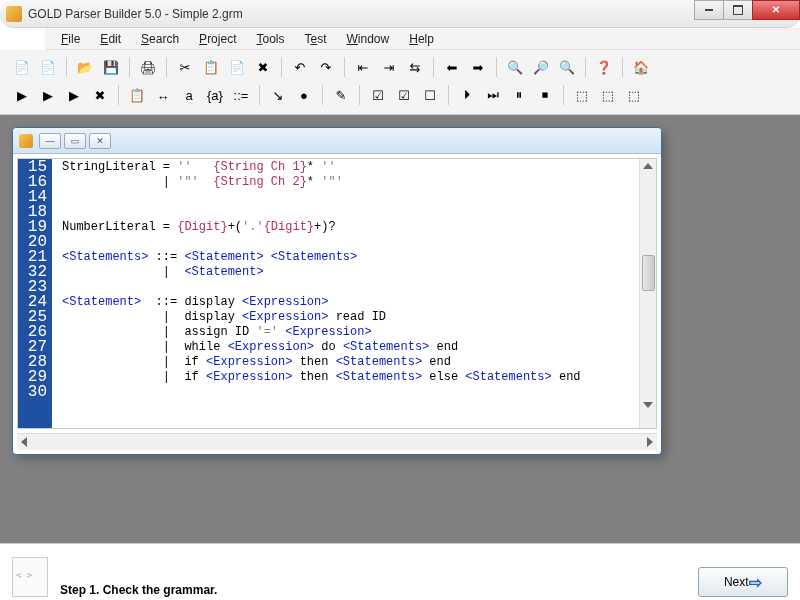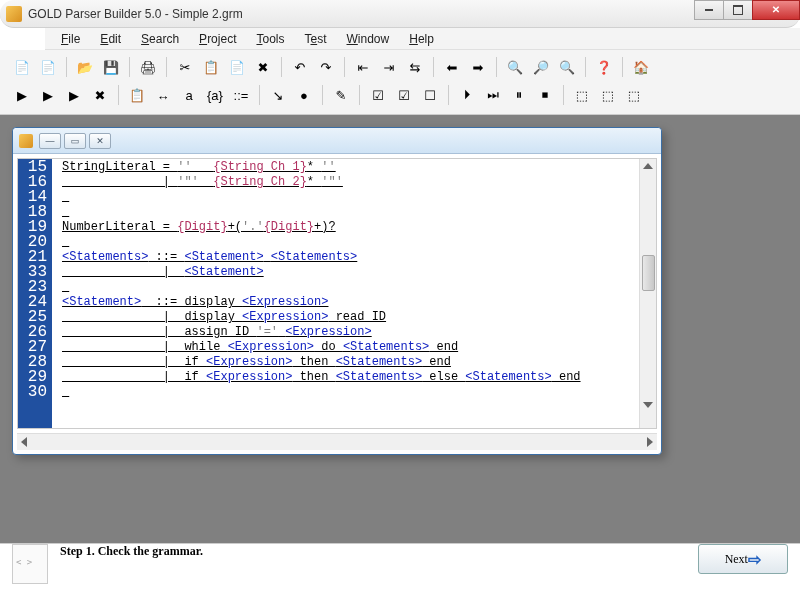--- a/index.html
+++ b/index.html
@@ -34,39 +34,39 @@
 .child-win { position: absolute; left: 12px; top: 12px; width: 650px; height: 328px; background: #fff; border: 1px solid #3b6ea5; border-radius: 4px; box-shadow: 4px 4px 10px rgba(0,0,0,0.25); display: flex; flex-direction: column; }
 .child-title { height: 26px; background: linear-gradient(to bottom,#eaf3fb,#cfe3f5); border-bottom: 1px solid #a8c0d8; display: flex; align-items: center; padding: 0 6px; border-radius: 4px 4px 0 0; }
 .child-title .cicon { width: 14px; height: 14px; background: linear-gradient(135deg,#f7c757,#d89020); border-radius: 2px; margin-right: 6px; }
 .child-title .ctxt { flex: 1; font-size: 12px; color: #222; }
 .cwin-btns { display: flex; gap: 3px; }
 .cwb { width: 22px; height: 16px; border: 1px solid #9ab; background: linear-gradient(to bottom,#fefefe,#dbe7f2); border-radius: 2px; display:flex;align-items:center;justify-content:center;font-size:9px;color:#456; }
 
 
 .editor-wrap { flex: 1; display: flex; border: 1px solid #ccc; margin: 4px; position: relative; overflow: hidden; }
 .gutter { width: 34px; background: #2050a0; color: #fff; font-family: "Courier New", monospace; font-size: 16px; text-align: right; padding-right: 5px; line-height: 15px; padding-top: 1px; }
-.code { flex: 1; font-family: "Courier New", monospace; font-size: 12px; line-height: 15px; white-space: pre; padding-left: 10px; padding-top: 1px; overflow: hidden; color: #000; text-decoration: underline; }
+.code { flex: 1; font-family: "Courier New", monospace; font-size: 12px; line-height: 15px; white-space: pre; padding-left: 10px; padding-top: 1px; overflow: hidden; color: #000; }
 .tok-name { color: #000; }
 .tok-op { color: #000; }
 .tok-str { color: #808080; }
 .tok-set { color: #b03060; }
 .tok-nt { color: #1020c0; }
 .tok-kw { color: #000; }
 .vsb { width: 17px; background: #f0f0f0; border-left: 1px solid #ddd; position: relative; }
 .vsb::before, .vsb::after { content: ""; position: absolute; left: 3px; width: 0; height: 0; border-left: 5px solid transparent; border-right: 5px solid transparent; }
 .vsb::before { top: 4px; border-bottom: 6px solid #666; }
 .vsb::after { bottom: 20px; border-top: 6px solid #666; }
 .vsb .thumb { position: absolute; top: 96px; left: 2px; width: 13px; height: 36px; background: linear-gradient(to right,#e8e8e8,#c8c8c8); border: 1px solid #aaa; border-radius: 2px; }
 .hsb { height: 17px; background: #f0f0f0; border-top: 1px solid #ddd; margin: 0 4px 4px; position: relative; }
 .hsb::before, .hsb::after { content: ""; position: absolute; top: 3px; width: 0; height: 0; border-top: 5px solid transparent; border-bottom: 5px solid transparent; }
 .hsb::before { left: 4px; border-right: 6px solid #666; }
 .hsb::after { right: 4px; border-left: 6px solid #666; }
 
 
-.step-panel { height: 54px; border-top: 1px solid #ccc; background: #fff; display: flex; align-items: flex-start; padding: 0 12px; gap: 12px; font-family: Liberation Serif, serif; }
+.step-panel { height: 54px; border-top: 1px solid #ccc; background: #fff; display: flex; align-items: flex-end; padding: 0 12px; gap: 12px; }
 .step-icon { width: 36px; height: 40px; border: 1px solid #ccc; background: #fafafa; position: relative; }
 .step-icon::after { content:"< >"; position:absolute; left:3px; top:12px; font-size:9px; color:#aaa; font-family:monospace;}
 .step-text { flex: 1; }
 .step-text .st1 { font-weight: bold; font-size: 12px; color: #000; }
 .step-text .st2 { font-size: 12px; color: #000; }
 .next-btn { width: 90px; height: 30px; border: 1px solid #8aa; background: linear-gradient(to bottom,#fefefe,#e0e8ee); border-radius: 3px; display: flex; align-items: center; justify-content: center; gap: 0; font-size: 12px; cursor: default; }
 .next-btn .arrow { color: #2060c0; font-size: 16px; font-weight: bold; }
 </style>
 </head>
 <body>
@@ -169,21 +169,21 @@
     </div>
     <div class="editor-wrap">
       <div class="gutter" id="gutter">
           <div>15</div>
           <div>16</div>
           <div>14</div>
           <div>18</div>
           <div>19</div>
           <div>20</div>
           <div>21</div>
-          <div>33</div>
+          <div>32</div>
           <div>23</div>
           <div>24</div>
           <div>25</div>
           <div>26</div>
           <div>27</div>
           <div>28</div>
           <div>29</div>
           <div>30</div>
         </div>
       <div class="code" id="code"><div><span class="tok-name">StringLiteral = </span><span class="tok-str">''   </span><span class="tok-set">{String Ch 1}</span><span class="tok-op">* </span><span class="tok-str">''</span></div><div><span class="tok-op">              | </span><span class="tok-str">'"'  </span><span class="tok-set">{String Ch 2}</span><span class="tok-op">* </span><span class="tok-str">'"'</span></div><div>&nbsp;</div><div>&nbsp;</div><div><span class="tok-name">NumberLiteral = </span><span class="tok-set">{Digit}</span><span class="tok-op">+(</span><span class="tok-str">'.'</span><span class="tok-set">{Digit}</span><span class="tok-op">+)?</span></div><div>&nbsp;</div><div><span class="tok-nt">&lt;Statements&gt;</span><span class="tok-op"> ::= </span><span class="tok-nt">&lt;Statement&gt;</span><span class=""> </span><span class="tok-nt">&lt;Statements&gt;</span></div><div><span class="tok-op">              |  </span><span class="tok-nt">&lt;Statement&gt;</span></div><div>&nbsp;</div><div><span class="tok-nt">&lt;Statement&gt;</span><span class="tok-kw">  ::= display </span><span class="tok-nt">&lt;Expression&gt;</span></div><div><span class="tok-kw">              |  display </span><span class="tok-nt">&lt;Expression&gt;</span><span class="tok-kw"> read ID</span></div><div><span class="tok-kw">              |  assign ID </span><span class="tok-str">'='</span><span class=""> </span><span class="tok-nt">&lt;Expression&gt;</span></div><div><span class="tok-kw">              |  while </span><span class="tok-nt">&lt;Expression&gt;</span><span class="tok-kw"> do </span><span class="tok-nt">&lt;Statements&gt;</span><span class="tok-kw"> end</span></div><div><span class="tok-kw">              |  if </span><span class="tok-nt">&lt;Expression&gt;</span><span class="tok-kw"> then </span><span class="tok-nt">&lt;Statements&gt;</span><span class="tok-kw"> end</span></div><div><span class="tok-kw">              |  if </span><span class="tok-nt">&lt;Expression&gt;</span><span class="tok-kw"> then </span><span class="tok-nt">&lt;Statements&gt;</span><span class="tok-kw"> else </span><span class="tok-nt">&lt;Statements&gt;</span><span class="tok-kw"> end</span></div><div>&nbsp;</div></div>

